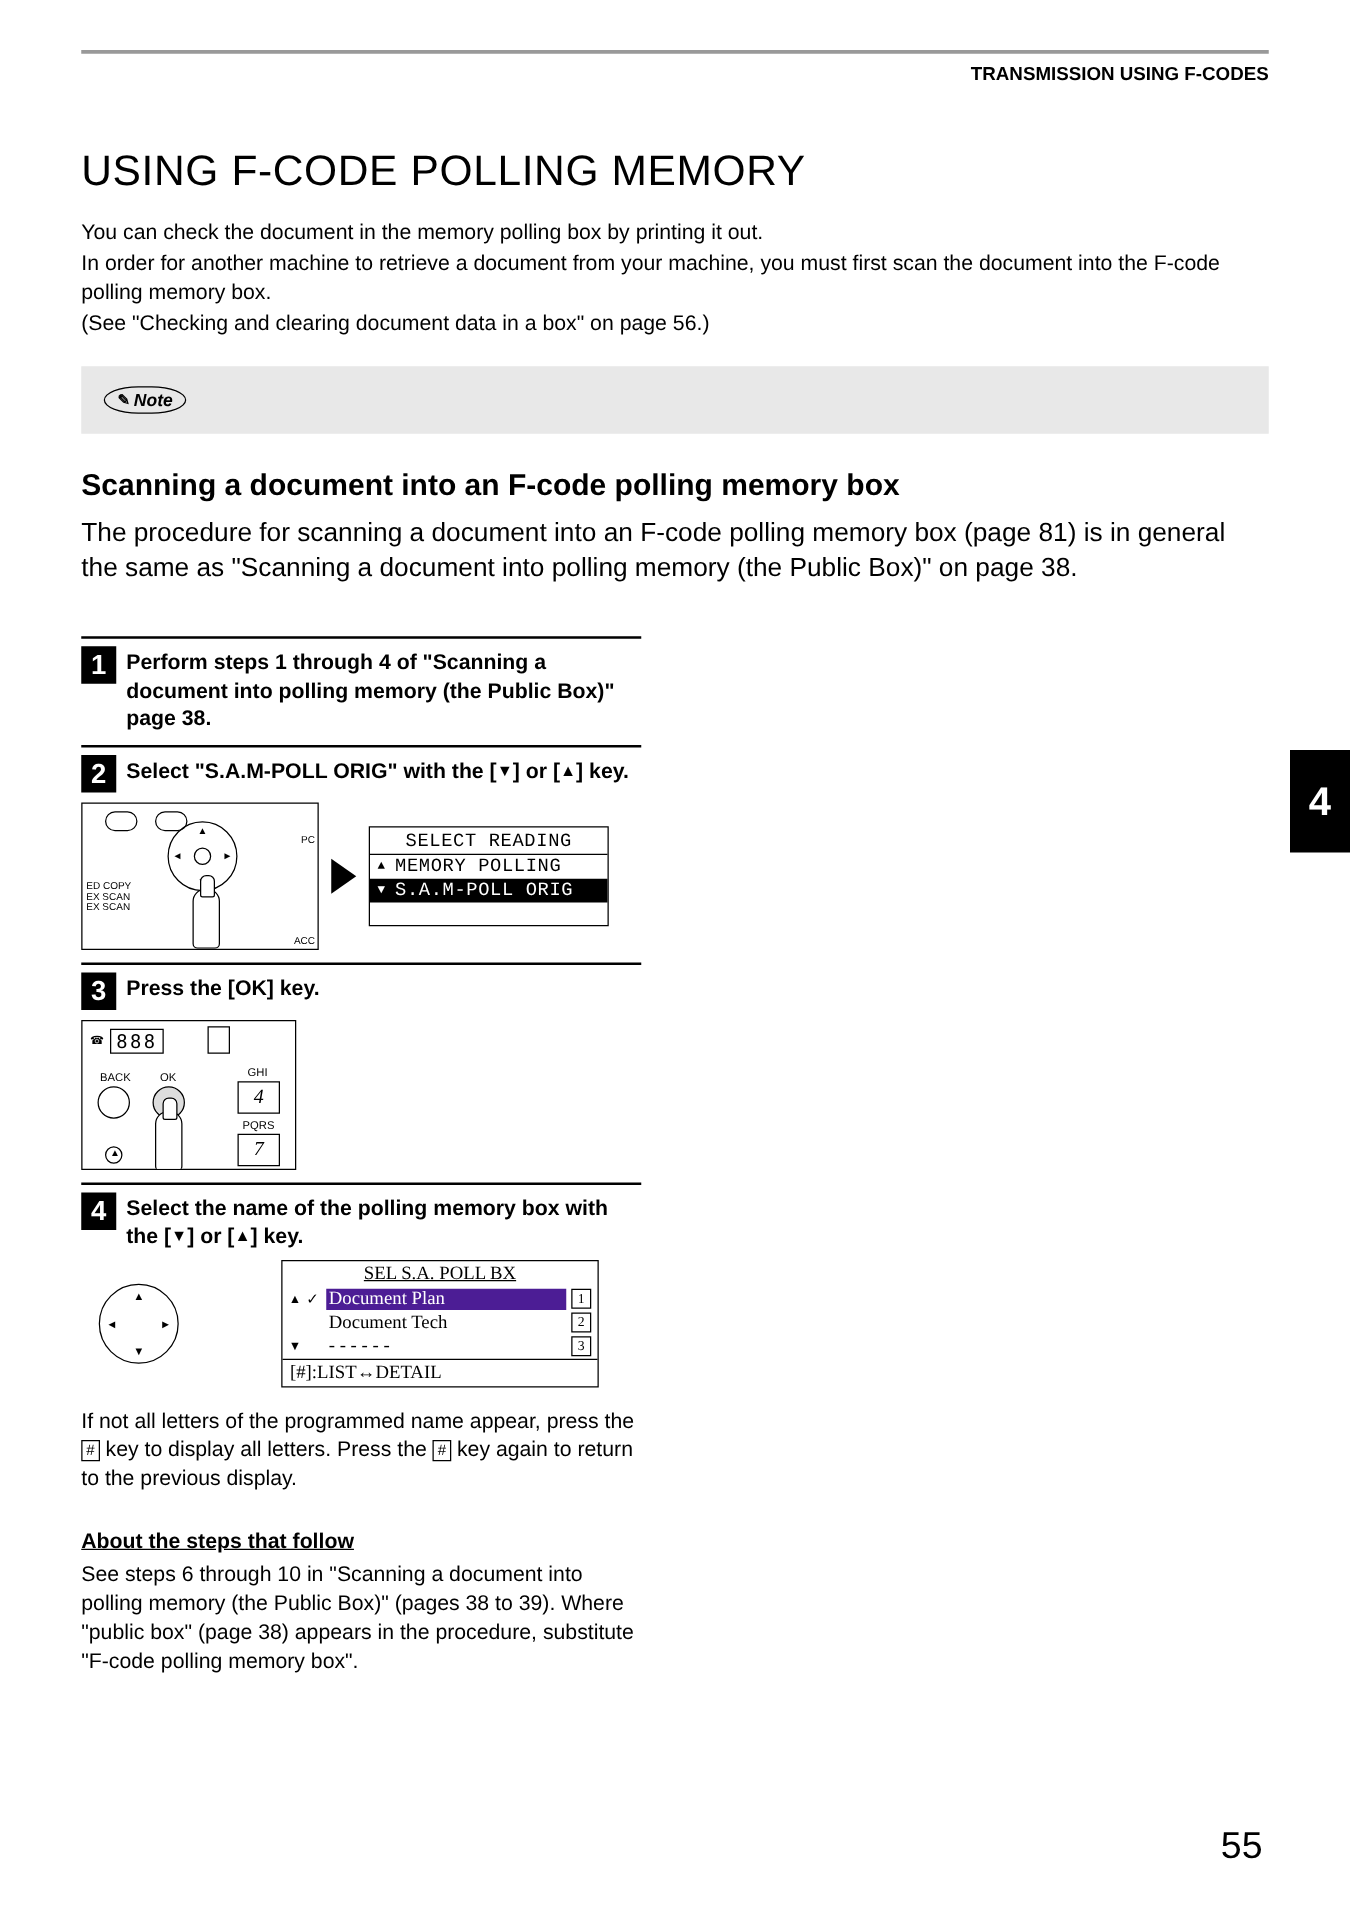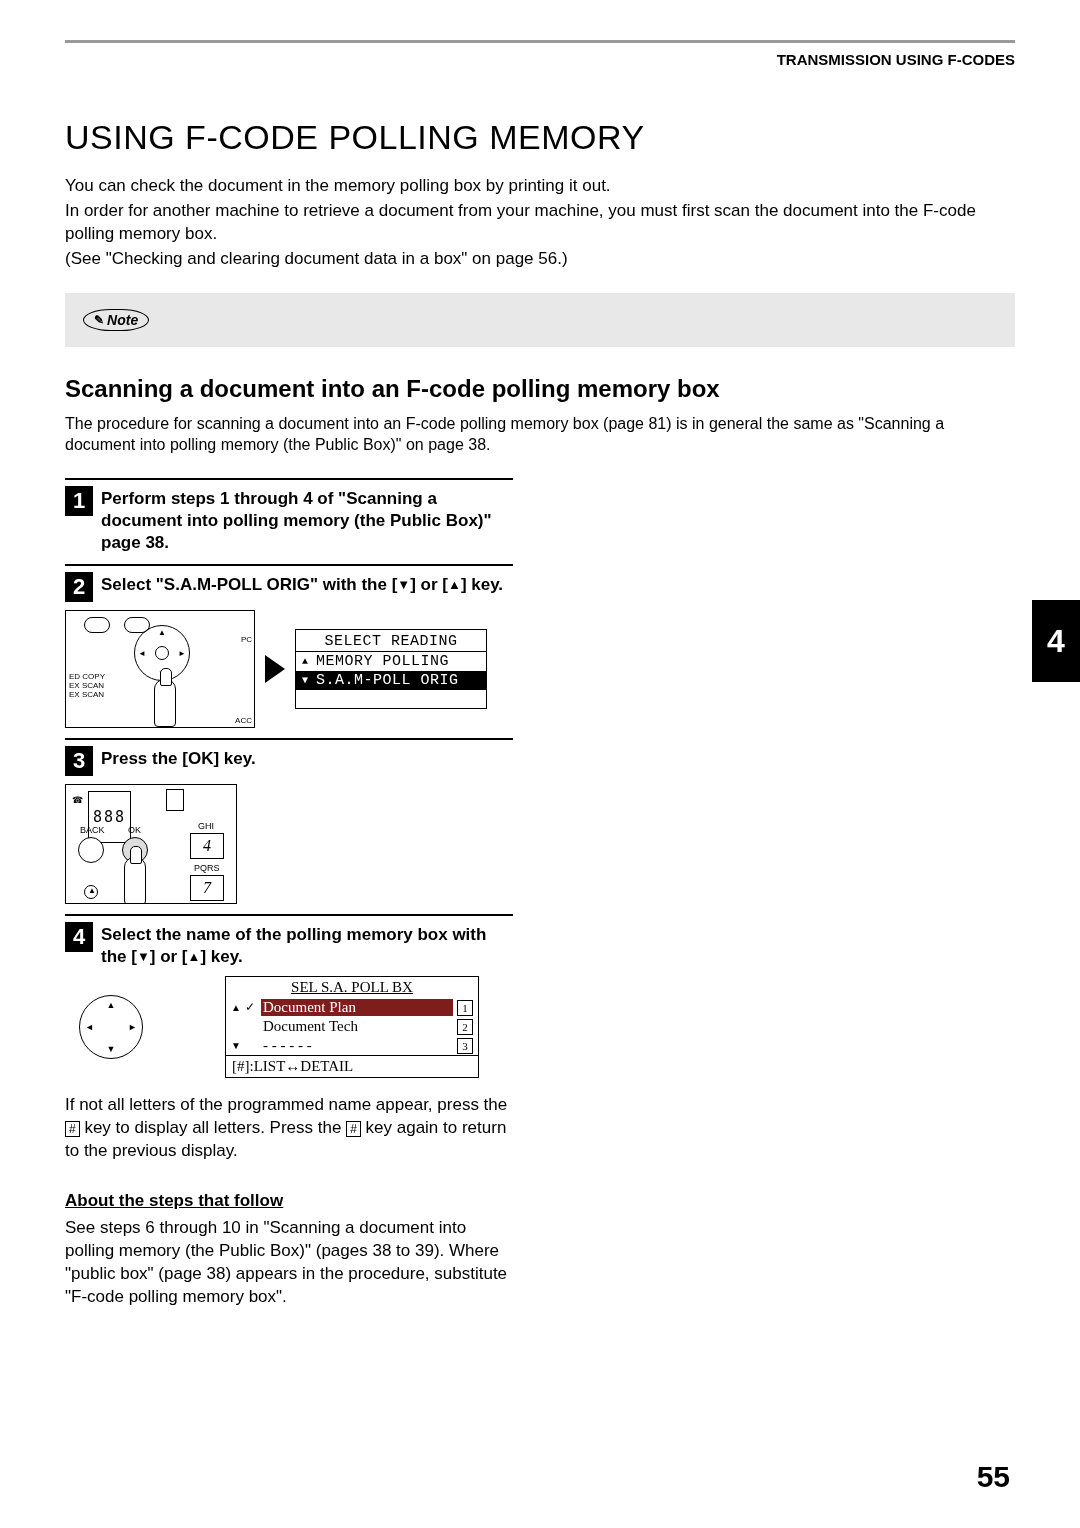--- a/index.html
+++ b/index.html
@@ -59,23 +59,23 @@
     font-style: normal;
     font-size: 12px;
   }
   .note-text { font-size: 15.5px; }
   h2 {
     font-size: 24px;
     font-weight: bold;
     margin-bottom: 10px;
   }
   .sub-intro {
-    font-size: 16px;
+    font-size: 21px;
     line-height: 1.35;
-    margin-bottom: 22px;
+    margin-bottom: 40px;
   }
   .steps-col {
     width: 448px;
   }
   .step-hr {
     border: none;
     border-top: 2px solid #000;
     margin: 10px 0 6px 0;
   }
   .step {
@@ -186,21 +186,21 @@
     border: 1.5px solid #000;
     width: 172px; height: 120px;
     position: relative;
     font-size: 9px;
     overflow:hidden;
     margin: 8px 0 10px 0;
   }
   .keypad-img .seg {
     position:absolute; left:22px; top:6px;
     font-family: monospace; font-size:15px; letter-spacing:2px;
-    border:1px solid #000; padding:16px 4px;
+    border:1px solid #000; padding:0 4px;
   }
   .keypad-img .slash { position:absolute; left:100px; top:4px; width:18px; height:22px; border:1px solid #000;}
   .keypad-img .lbl { position:absolute; font-size:9px; }
   .keypad-img .c { border:1.2px solid #000; border-radius:50%; position:absolute; background:#fff;}
   .keypad-img .sq { border:1.2px solid #000; position:absolute; background:#fff; display:flex; align-items:center; justify-content:center; font-family:serif; font-style:italic; font-size:16px;}
 
   .nav-only {
     border:1.5px solid #000;
     border-radius:50%;
     width:64px; height:64px;
@@ -218,21 +218,21 @@
     border:1.5px solid #000;
     width: 254px;
     font-family:Liberation Serif, serif;
     font-size:15px;
   }
   .lcd2 .l-title { text-align:center; padding:2px 0; text-decoration: underline;}
   .lcd2 .l-row { display:flex; align-items:center; padding:1px 5px; gap:4px;}
   .lcd2 .ind { width:10px; font-size:10px;}
   .lcd2 .chk { width:12px; font-size:12px;}
   .lcd2 .txt { flex:1; padding:0 2px;}
-  .lcd2 .txt.sel { background:#7f1d1d; color:#fff;}
+  .lcd2 .txt.sel { background:#4c1d95; color:#fff;}
   .lcd2 .num { width:16px; height:16px; border:1px solid #000; font-size:11px; display:flex; align-items:center; justify-content:center;}
   .lcd2 .footer { border-top:1px solid #000; padding:2px 6px;}
 
   .body-p {
     font-size: 17px;
     line-height: 1.35;
     margin: 16px 0 6px;
   }
   .keycap {
     display:inline-block;
@@ -249,21 +249,21 @@
     position:absolute;
     right:0; top:600px;
     width:48px; height:82px;
     background:#000; color:#fff;
     display:flex; align-items:center; justify-content:center;
     font-size:32px; font-weight:bold;
   }
   .page-num {
     position:absolute;
     right:70px; bottom:34px;
-    font-size:30px; font-weight:bold;
+    font-size:30px; font-weight:normal;
   }
 </style>
 </head>
 <body>
 
 <div class="header-line"></div>
 <div class="header-text">TRANSMISSION USING F-CODES</div>
 
 <h1>USING F-CODE POLLING MEMORY</h1>
 

